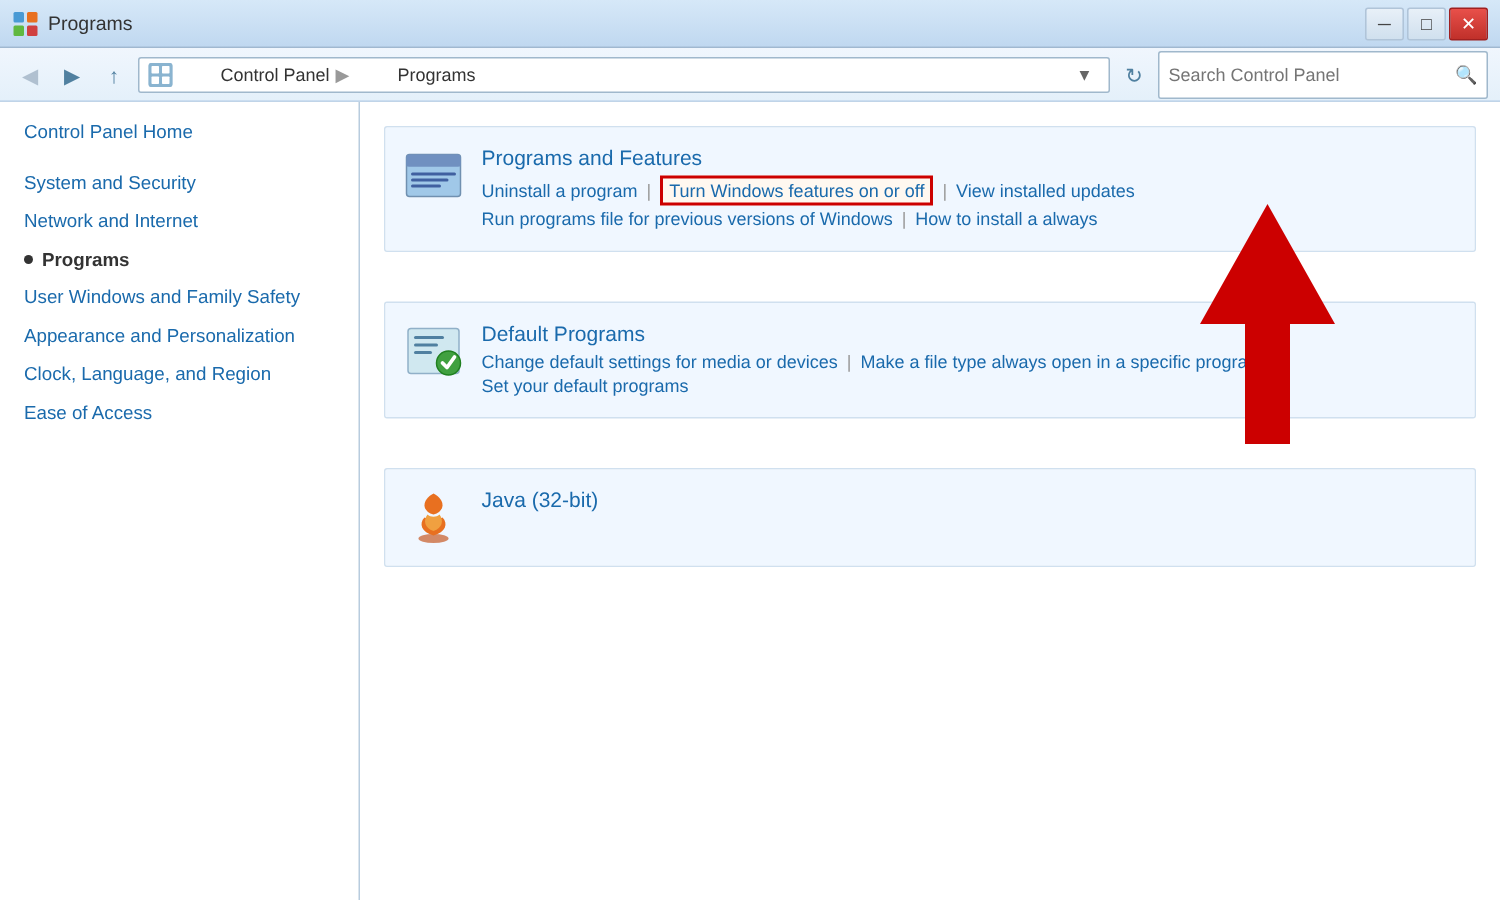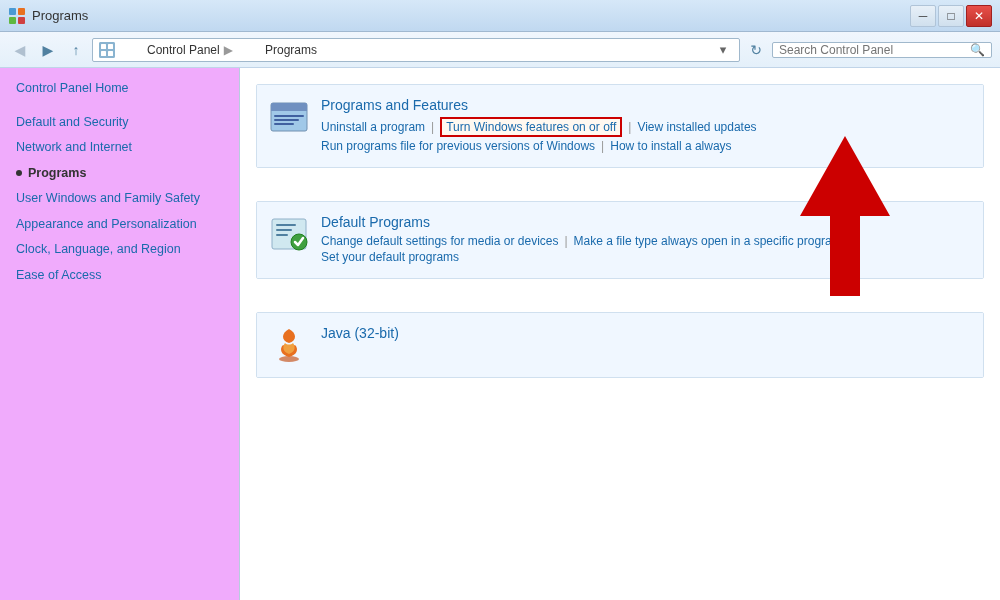--- a/index.html
+++ b/index.html
@@ -124,21 +124,21 @@
       height: 24px;
       display: flex;
       align-items: center;
       justify-content: center;
       cursor: pointer;
       color: #5080a0;
       font-size: 14px;
     }
     .search-box {
       width: 220px;
-      height: 16px;
+      height: 32px;
       background: white;
       border: 1px solid #a0b8cc;
       border-radius: 2px;
       display: flex;
       align-items: center;
       padding: 0 6px;
       gap: 4px;
     }
     .search-input {
       flex: 1;
@@ -155,21 +155,21 @@
 
     
     .main-layout {
       display: flex;
       height: calc(600px - 32px - 36px);
     }
 
     
     .sidebar {
       width: 240px;
-      background: #f0abfc;
+      background: #ffffff;
       border-right: 1px solid #b8ccde;
       padding: 8px 0;
       overflow-y: auto;
     }
     .sidebar-item {
       padding: 4px 16px;
       cursor: pointer;
       color: #1a6aac;
       font-size: 12.5px;
       line-height: 1.4;
@@ -316,21 +316,21 @@
 
 <div class="main-layout">
 
   <div class="sidebar">
     <div class="sidebar-item">
       <span>Control Panel Home</span>
     </div>
     <div class="sidebar-divider"></div>
 
     <div class="sidebar-item">
-      <span>Default and Security</span>
+      <span>System and Security</span>
     </div>
     <div class="sidebar-item">
       <span>Network and Internet</span>
     </div>
     <div class="sidebar-item active with-bullet">
       <div class="bullet"></div>
       <span>Programs</span>
     </div>
     <div class="sidebar-item">
       <span>User Windows and Family Safety</span>

